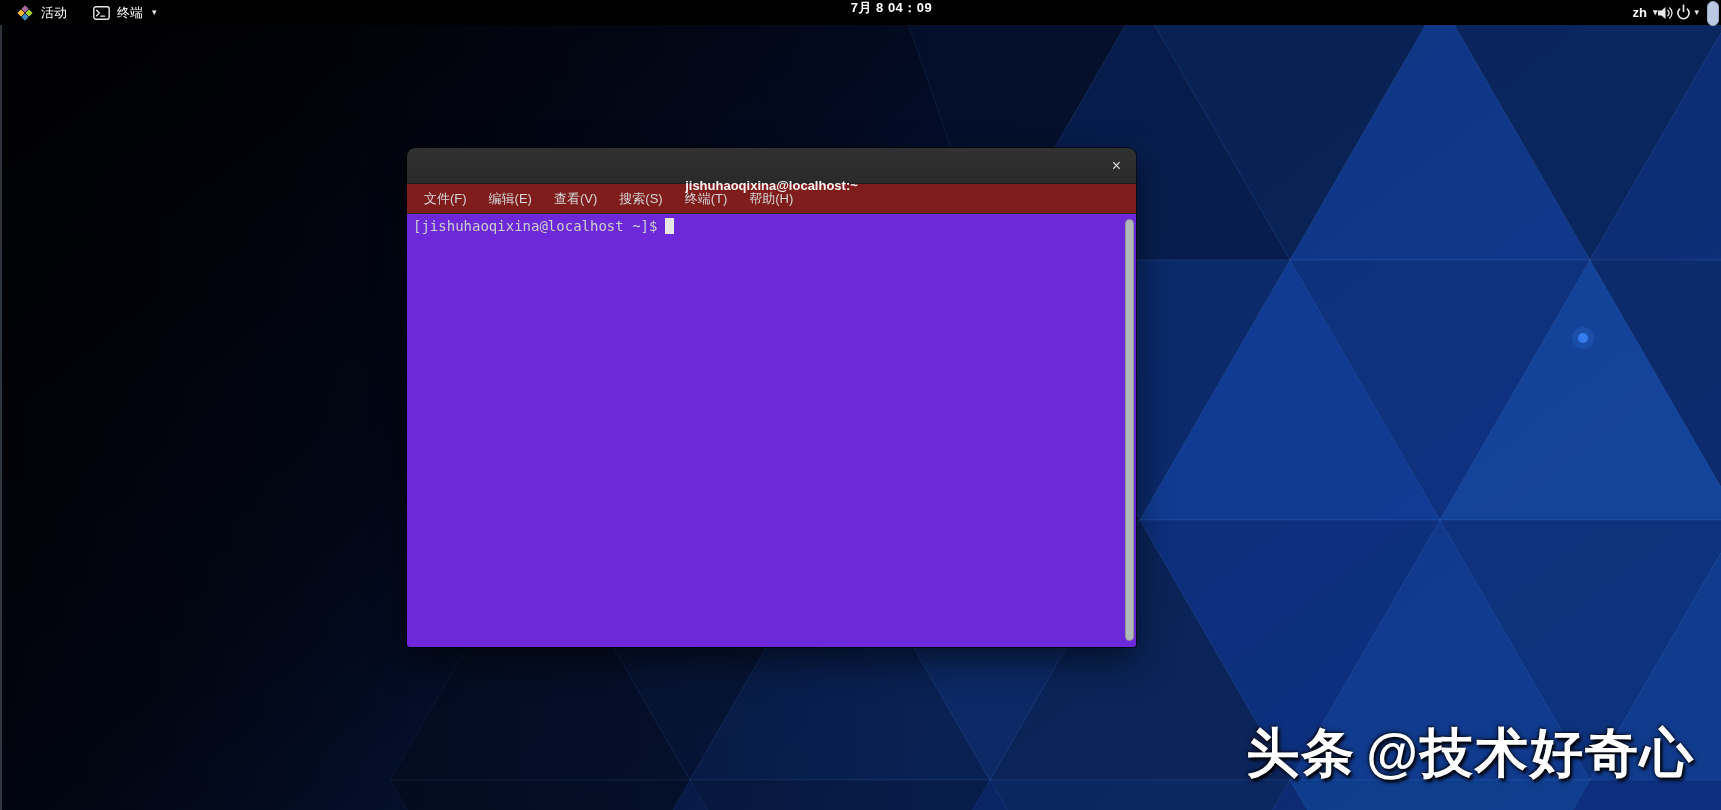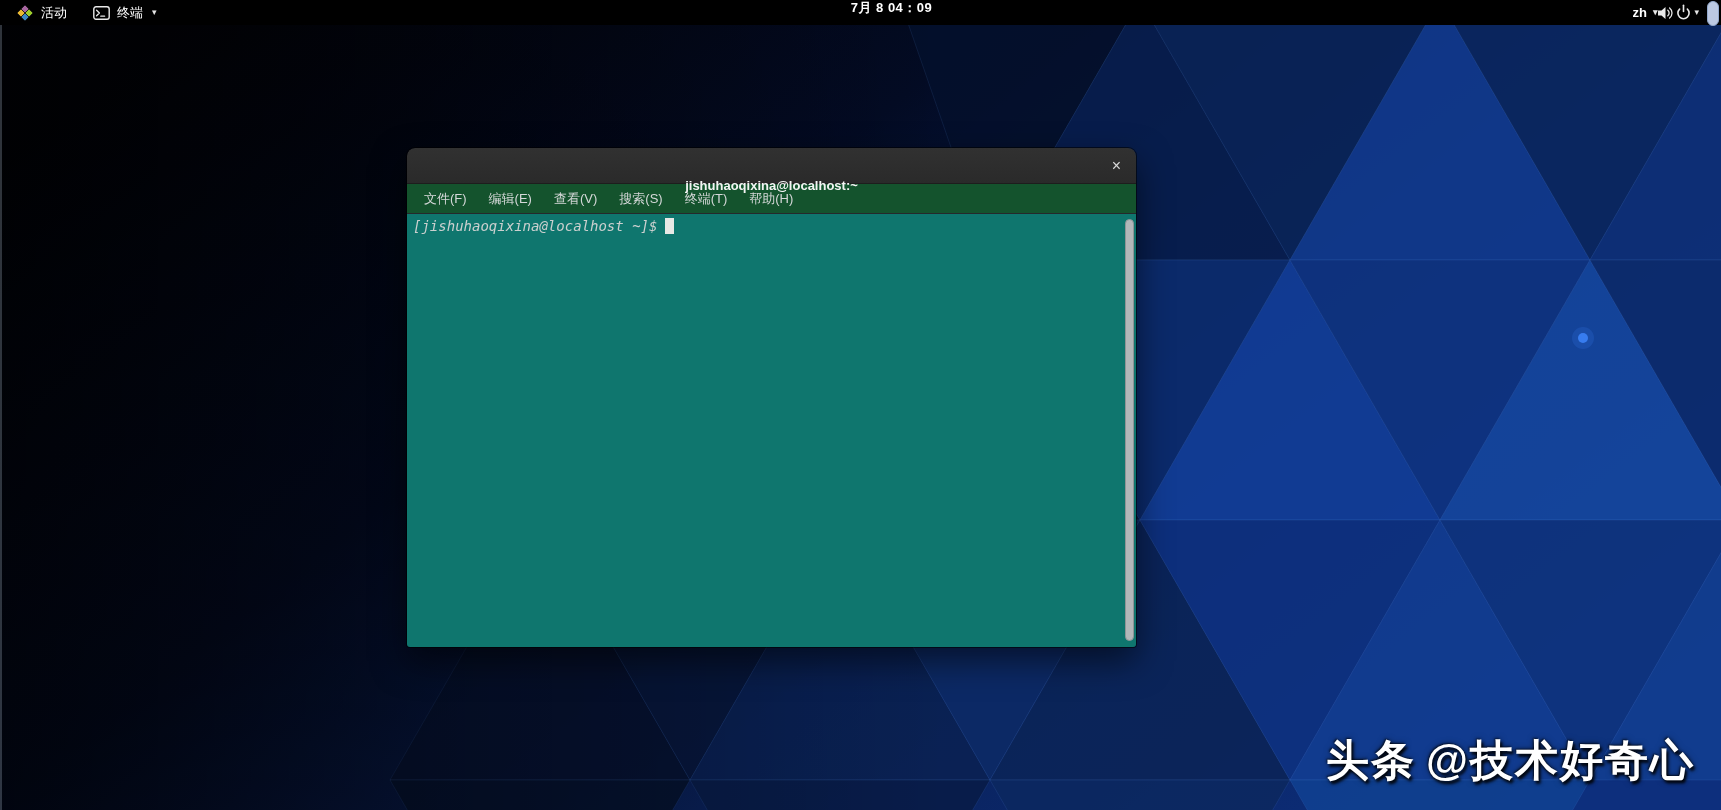--- a/index.html
+++ b/index.html
@@ -37,45 +37,45 @@
     height:35px;flex:0 0 35px;background:linear-gradient(#313131,#2a2a2a);
     border-bottom:1px solid #1d1d1d;border-radius:8px 8px 0 0;
     display:flex;align-items:center;justify-content:center;position:relative;
   }
   .titlebar .title{color:#f4f4f4;font-weight:700;font-size:13px;margin-top:39px;}
   .titlebar .close{
     position:absolute;right:15px;top:50%;transform:translateY(-50%);
     color:#d9d9d9;font-size:16px;line-height:1;cursor:pointer;font-weight:400;
   }
   .menubar{
-    height:29px;flex:0 0 29px;background:#14532d;border-bottom:1px solid #25292b;
+    height:29px;flex:0 0 29px;background:#7f1d1d;border-bottom:1px solid #25292b;
     display:flex;align-items:center;padding-left:6px;color:#d5d8d8;font-size:13px;
   }
   .menubar .mitem{padding:0 11px;height:100%;display:flex;align-items:center;cursor:pointer;}
   .term-content{
-    flex:1;background:#0f766e;position:relative;
+    flex:1;background:#6d28d9;position:relative;
     font-family:"DejaVu Sans Mono","Liberation Mono",monospace;
-    font-size:14px;color:#ccd0cf;padding:3px 6px;line-height:19px;font-style:italic;
+    font-size:14px;color:#ccd0cf;padding:3px 6px;line-height:19px;
   }
   .cursor{
     display:inline-block;width:9px;height:16px;background:#e7e8e5;
     vertical-align:-3px;margin-left:8px;
   }
   .term-scrollbar{
     position:absolute;top:5px;bottom:6px;right:2px;width:9px;
     background:#b2b7b9;border-radius:5px;border:1px solid #8f9496;box-sizing:border-box;
   }
   
   .page-scroll{
     position:absolute;top:1px;right:2px;width:12px;height:25px;z-index:11;
     background:#bcc9e2;border:1px solid #93a9cc;border-radius:6px;box-sizing:border-box;
   }
   .watermark{
     position:absolute;right:26px;bottom:20px;z-index:8;color:#fff;
-    font-size:43px;font-weight:900;letter-spacing:2px;white-space:nowrap;
+    font-size:53px;font-weight:900;letter-spacing:2px;white-space:nowrap;
     text-shadow:2px 3px 3px rgba(0,0,0,.9),-1px -1px 2px rgba(0,0,0,.65),0 0 6px rgba(0,0,0,.5);
   }
   .watermark .brand{margin-right:10px;}
 </style>
 </head>
 <body>
 
 <div class="screen">
 
   <svg class="wallpaper" viewBox="0 0 1721 810" preserveAspectRatio="none">

